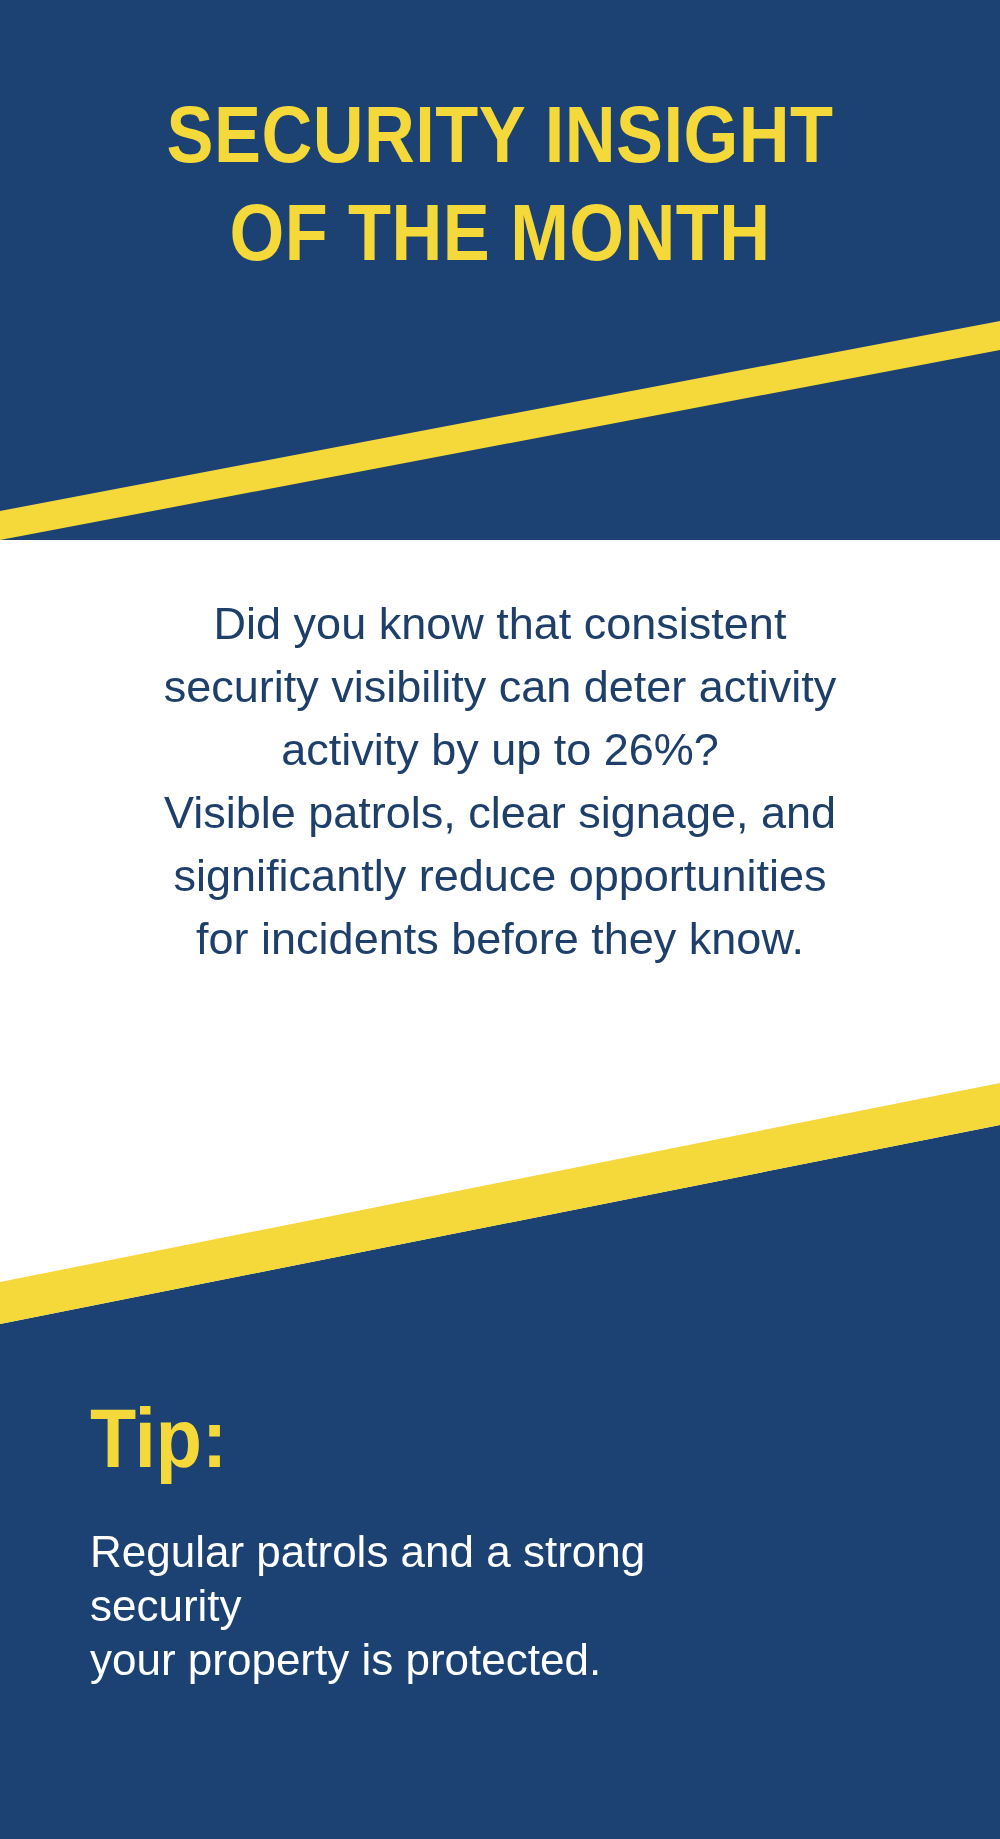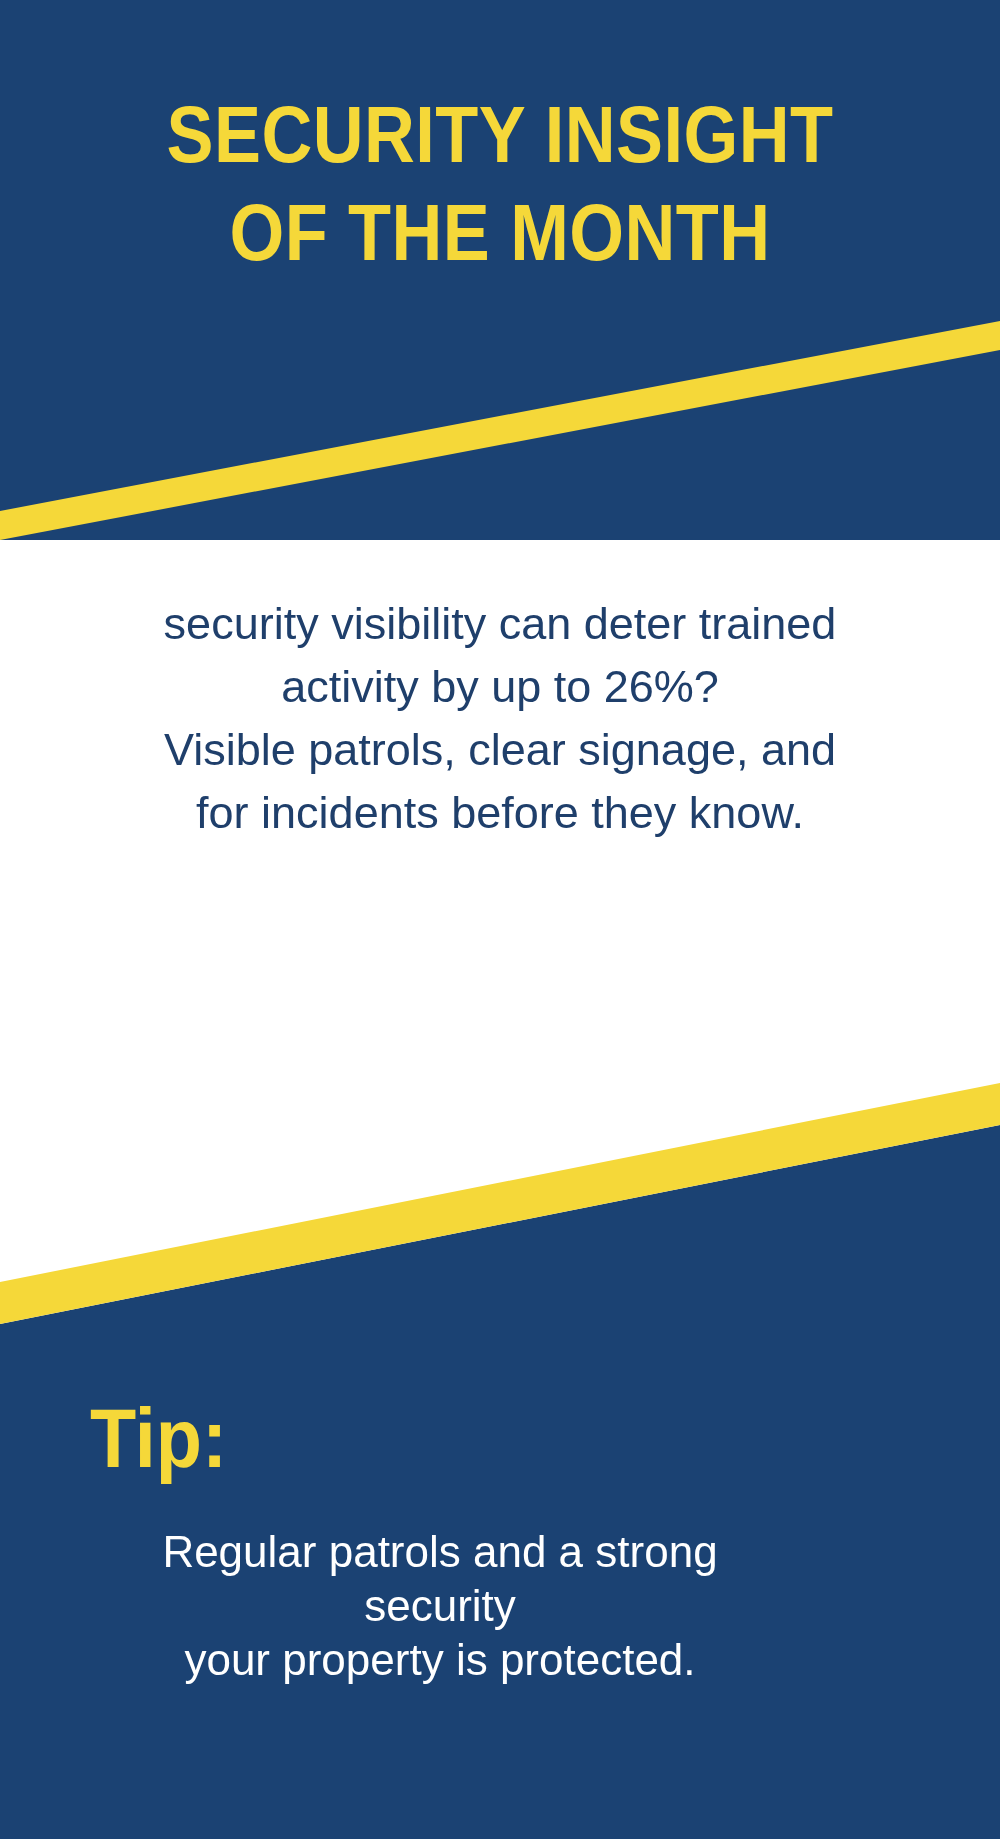--- a/index.html
+++ b/index.html
@@ -122,42 +122,44 @@
   .tip-copy {
     position: absolute;
     left: 90px;
     top: 1525px;
     width: 700px;
     color: #ffffff;
     font-family: "Liberation Sans Narrow", "Liberation Sans", sans-serif;
     font-size: 44px;
     line-height: 54px;
     font-weight: 400;
-    text-align: center;
+    text-align: left;
     z-index: 5;
   }
   .tip-copy .para { display: block; }
 </style>
 </head>
 <body>
 
 <div id="poster">
 
   <div class="band-navy-top"></div>
   <div class="stripe-top"></div>
 
   <div class="title-block">
     <span class="title-line">SECURITY INSIGHT</span>
     <span class="title-line">OF THE MONTH</span>
   </div>
 
   <div class="body-copy">
-    <span class="para">security visibility can deter trained</span>
+    <span class="para">Did you know that consistent</span>
+    <span class="para">security visibility can deter activity</span>
     <span class="para">activity by up to 26%?</span>
     <span class="para">Visible patrols, clear signage, and</span>
+    <span class="para">significantly reduce opportunities</span>
     <span class="para">for incidents before they know.</span>
   </div>
 
   <div class="band-navy-bottom"></div>
   <div class="stripe-bottom"></div>
 
   <div class="tip-heading">Tip:</div>
 
   <div class="tip-copy">
     <span class="para">Regular patrols and a strong security</span>

